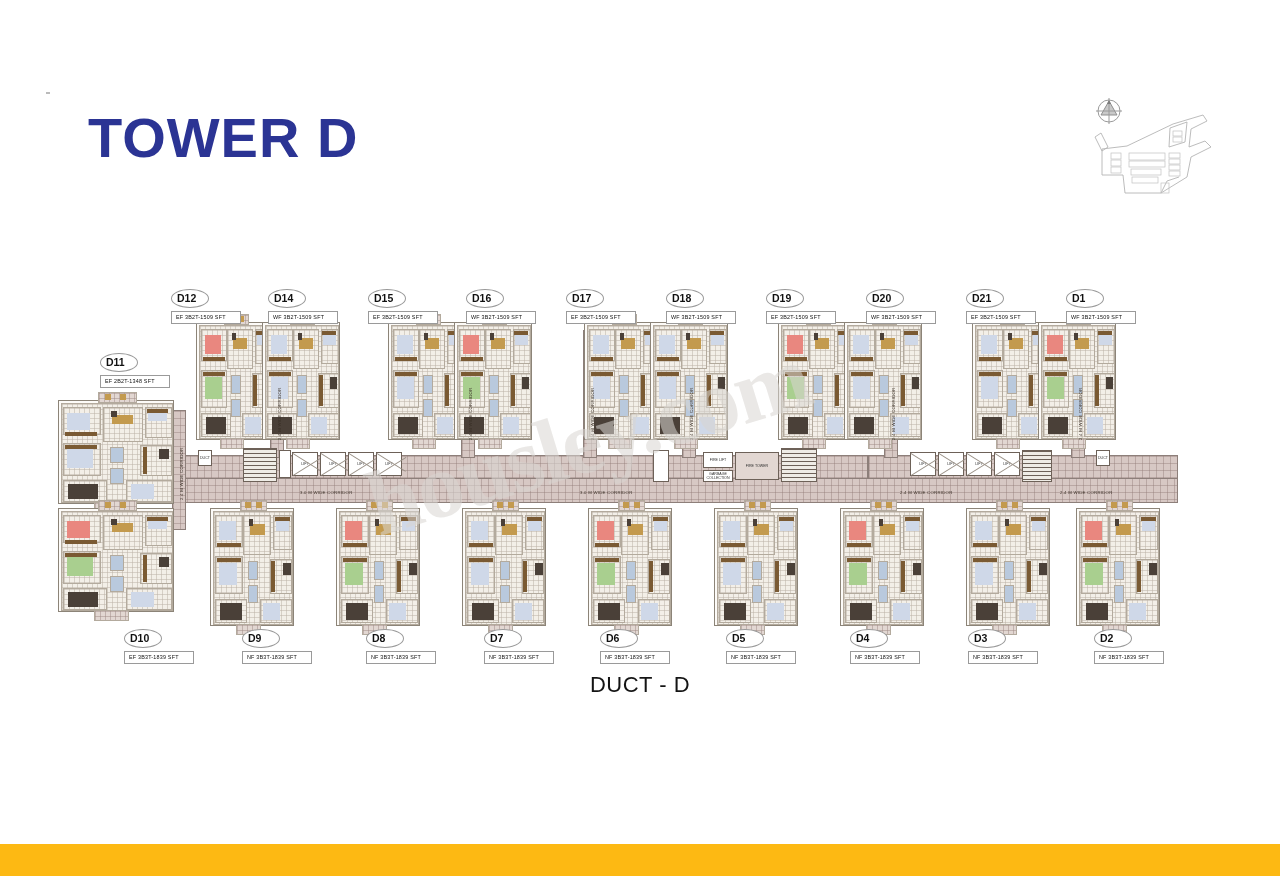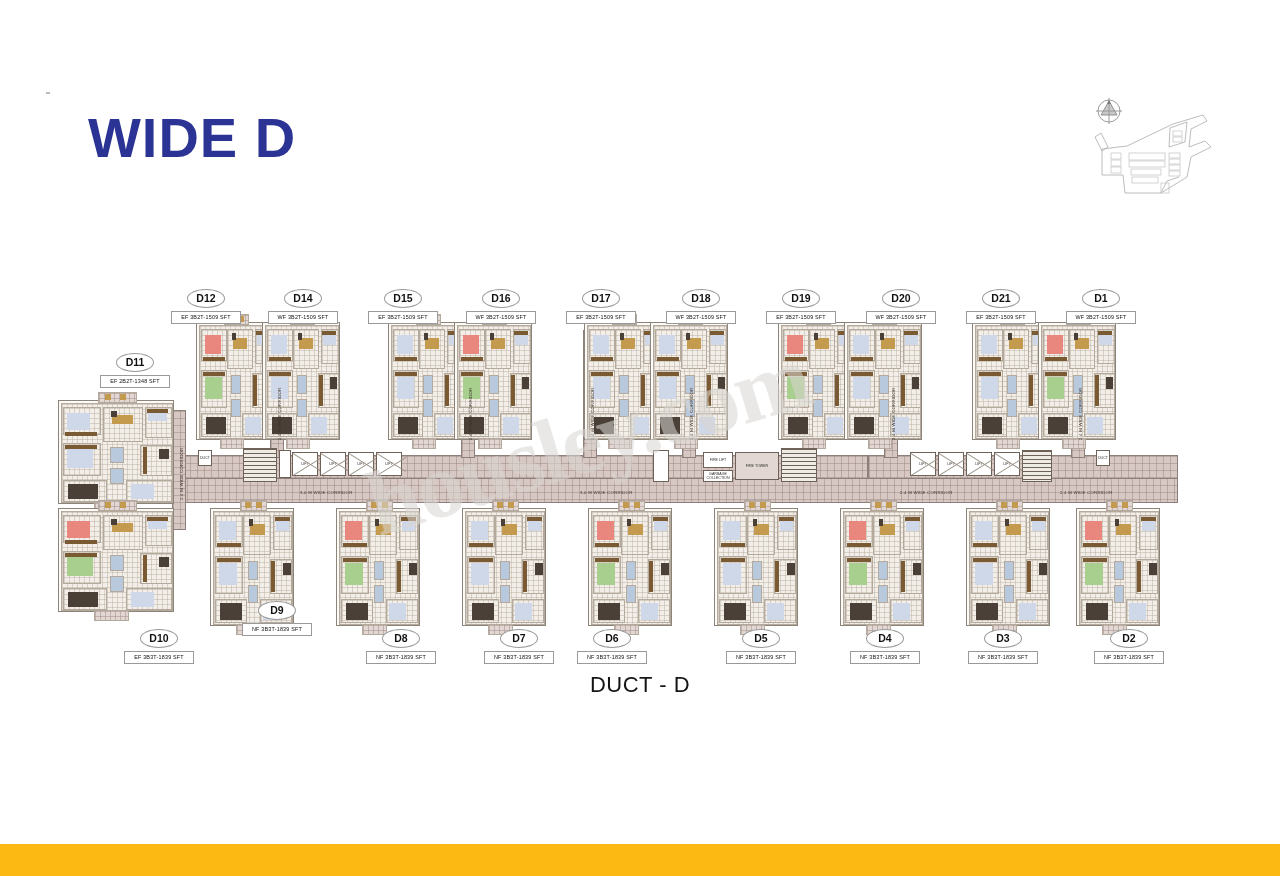--- a/index.html
+++ b/index.html
@@ -27,21 +27,21 @@
   
   #watermark{
     position:absolute;left:370px;top:120px;width:560px;height:190px;
     font-size:92px;font-weight:bold;color:#d9d6d2;opacity:.55;
     transform:rotate(-17deg);pointer-events:none;
     font-family:"Liberation Serif", serif;letter-spacing:-2px;
     white-space:nowrap;z-index:6;
   }
 
   
-  .tag{position:absolute;text-align:center;z-index:8;}
+  .tag{position:absolute;text-align:left;z-index:8;}
   .tag .bub{
     display:inline-block;min-width:26px;height:17px;line-height:17px;
     border:1px solid #9a9a9a;border-radius:50%;background:#fff;
     font-size:10.5px;font-weight:bold;padding:0 5px;color:#111;
   }
   .tag .area{
     display:block;margin-top:3px;border:1px solid #9a9a9a;background:#fff;
     font-size:5.4px;letter-spacing:.2px;line-height:9px;padding:1px 4px;
     white-space:nowrap;color:#111;
   }
@@ -109,21 +109,21 @@
     position:absolute;left:0;top:672px;width:1280px;text-align:center;
     font-size:22px;color:#141414;letter-spacing:.5px;
   }
   #footer-band{position:absolute;left:0;top:844px;width:1280px;height:32px;background:#FDB913;}
 </style>
 </head>
 <body>
 
 <div id="corner-tick"></div>
 
-<div id="page-title">WIDE D</div>
+<div id="page-title">TOWER D</div>
 
 <div id="keyplan">
   <svg viewBox="0 0 150 120" xmlns="http://www.w3.org/2000/svg">
     <g fill="none" stroke="#9a9a9a" stroke-width="1">
       <circle cx="34" cy="16" r="11"></circle>
       <path d="M34 6 L26 20 L42 20 Z" fill="#c9c9c9" stroke="#8f8f8f"></path>
       <path d="M34 3 L34 29 M21 16 L47 16"></path>
       <path d="M34 5 l-2 4 4 0 z" fill="#7d7d7d" stroke="none"></path>
     </g>
     <g fill="none" stroke="#b4b4b4" stroke-width="0.9">
@@ -822,24 +822,24 @@
     <div class="tag" style="left:466px;top:288px;width:70px;"><span class="bub">D16</span><span class="area">WF 3B2T-1509 SFT</span></div>
     <div class="tag" style="left:566px;top:288px;width:70px;"><span class="bub">D17</span><span class="area">EF 3B2T-1509 SFT</span></div>
     <div class="tag" style="left:666px;top:288px;width:70px;"><span class="bub">D18</span><span class="area">WF 3B2T-1509 SFT</span></div>
     <div class="tag" style="left:766px;top:288px;width:70px;"><span class="bub">D19</span><span class="area">EF 3B2T-1509 SFT</span></div>
     <div class="tag" style="left:866px;top:288px;width:70px;"><span class="bub">D20</span><span class="area">WF 3B2T-1509 SFT</span></div>
     <div class="tag" style="left:966px;top:288px;width:70px;"><span class="bub">D21</span><span class="area">EF 3B2T-1509 SFT</span></div>
     <div class="tag" style="left:1066px;top:288px;width:70px;"><span class="bub">D1</span><span class="area">WF 3B2T-1509 SFT</span></div>
   </div>
 <div id="tags-bottom">
     <div class="tag" style="left:124px;top:628px;width:70px;"><span class="bub">D10</span><span class="area">EF 3B3T-1839 SFT</span></div>
-    <div class="tag" style="left:242px;top:600px;width:70px;"><span class="bub">D9</span><span class="area">NF 3B3T-1839 SFT</span></div>
+    <div class="tag" style="left:242px;top:628px;width:70px;"><span class="bub">D9</span><span class="area">NF 3B3T-1839 SFT</span></div>
     <div class="tag" style="left:366px;top:628px;width:70px;"><span class="bub">D8</span><span class="area">NF 3B3T-1839 SFT</span></div>
     <div class="tag" style="left:484px;top:628px;width:70px;"><span class="bub">D7</span><span class="area">NF 3B3T-1839 SFT</span></div>
-    <div class="tag" style="left:577px;top:628px;width:70px;"><span class="bub">D6</span><span class="area">NF 3B3T-1839 SFT</span></div>
+    <div class="tag" style="left:600px;top:628px;width:70px;"><span class="bub">D6</span><span class="area">NF 3B3T-1839 SFT</span></div>
     <div class="tag" style="left:726px;top:628px;width:70px;"><span class="bub">D5</span><span class="area">NF 3B3T-1839 SFT</span></div>
     <div class="tag" style="left:850px;top:628px;width:70px;"><span class="bub">D4</span><span class="area">NF 3B3T-1839 SFT</span></div>
     <div class="tag" style="left:968px;top:628px;width:70px;"><span class="bub">D3</span><span class="area">NF 3B3T-1839 SFT</span></div>
     <div class="tag" style="left:1094px;top:628px;width:70px;"><span class="bub">D2</span><span class="area">NF 3B3T-1839 SFT</span></div>
   </div>
 <div id="tag-left">
     <div class="tag" style="left:100px;top:352px;width:70px;"><span class="bub">D11</span><span class="area">EF 2B2T-1348 SFT</span></div>
   </div>
 
 <div id="bottom-title">DUCT - D</div>

